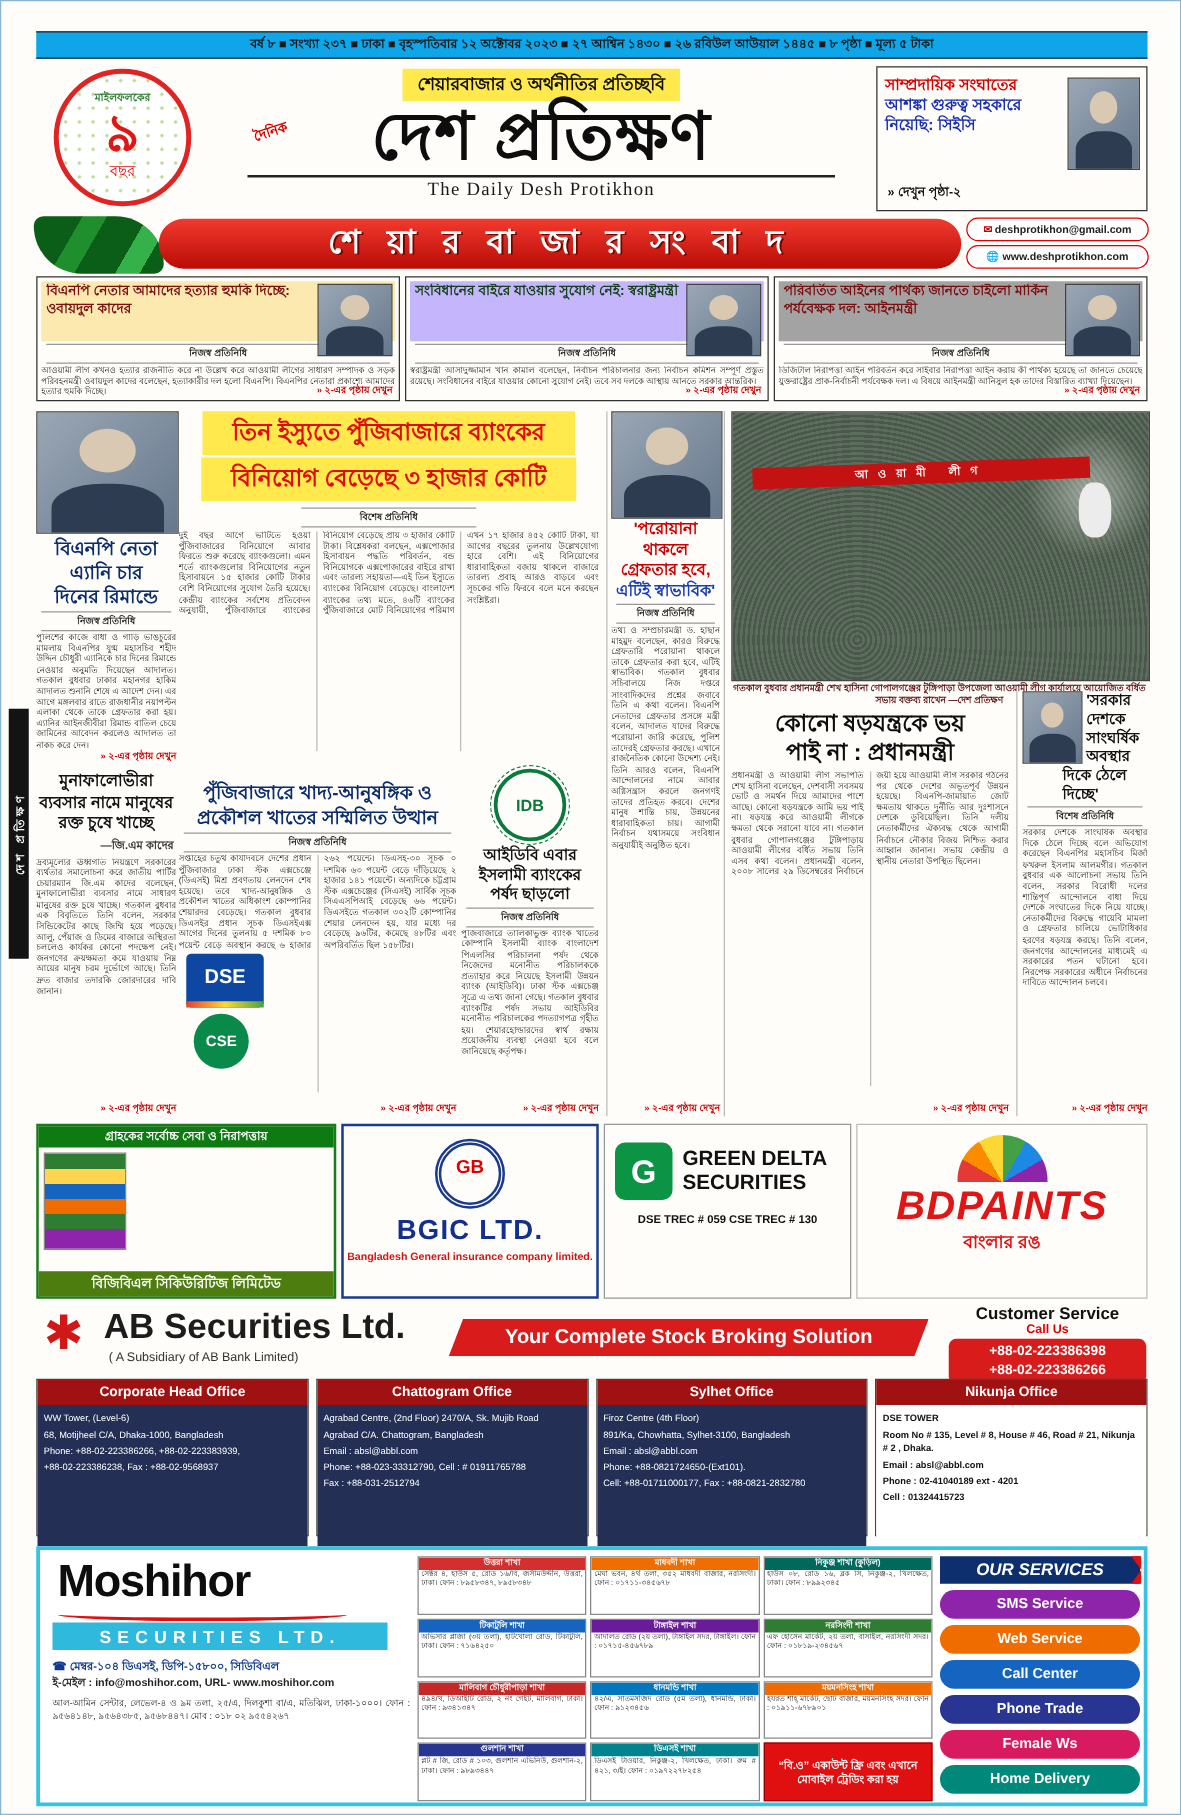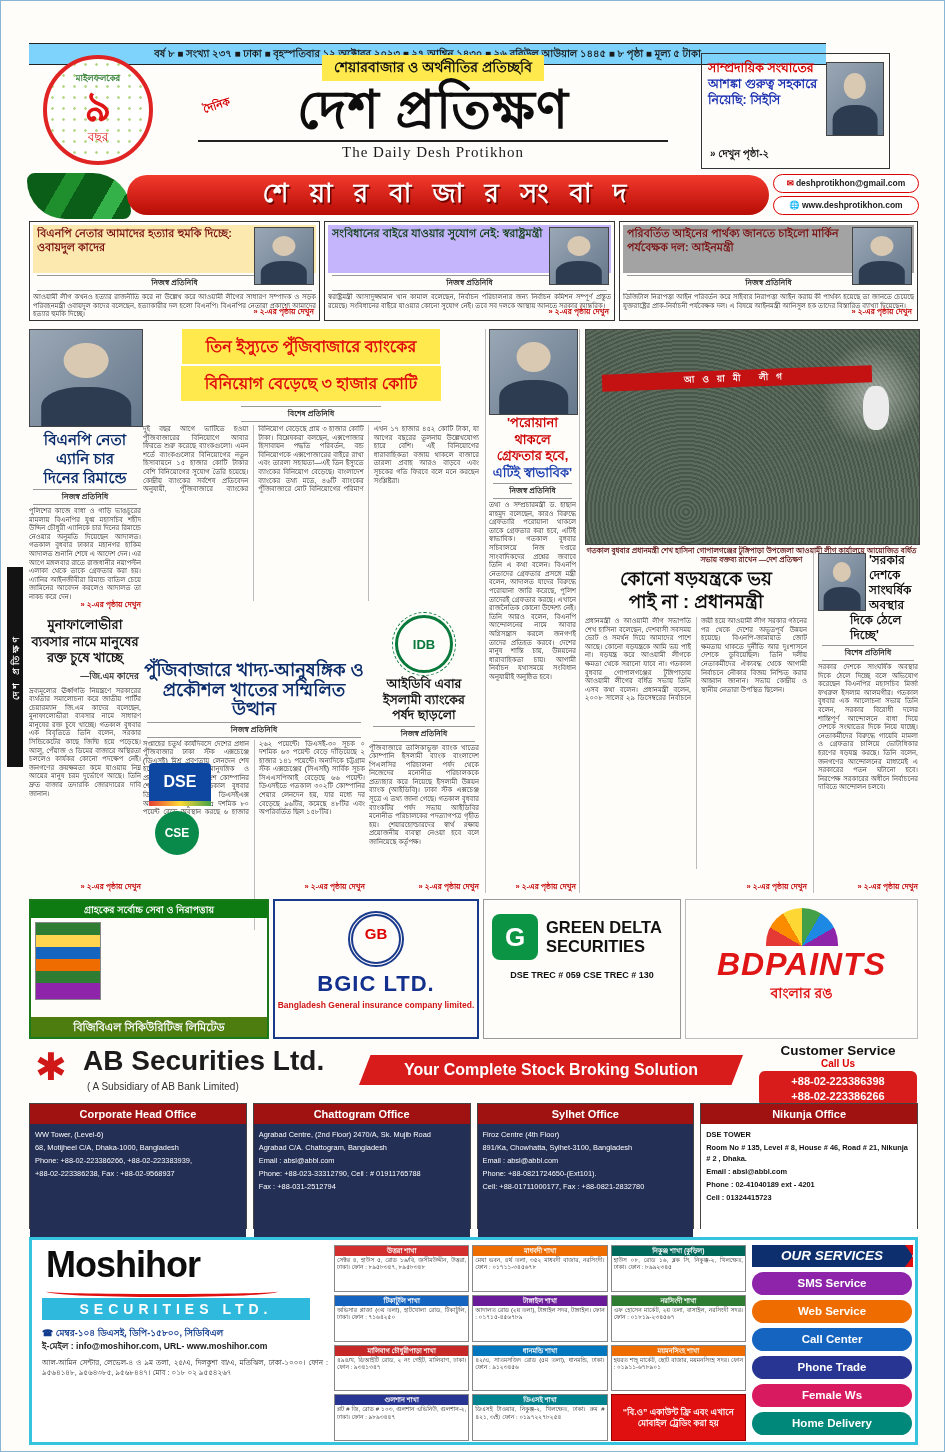--- a/index.html
+++ b/index.html
@@ -9,37 +9,37 @@
   .tiny{font-size:6.8px;line-height:8.6px;text-align:justify;color:#222;overflow:hidden;}
   .byline{font-size:7.5px;font-weight:bold;text-align:center;color:#222;
           border-top:1px solid #999;border-bottom:1px solid #999;margin:2px 4px;padding:1px 0;}
   .more{font-size:7.5px;font-weight:bold;color:#c00000;text-align:right;cursor:pointer;}
   .photo{background:linear-gradient(135deg,#9aa7b5,#66788c);border:1px solid #444;position:relative;overflow:hidden;}
   .portrait::before{content:"";position:absolute;left:50%;top:14%;width:40%;height:36%;transform:translateX(-50%);
           border-radius:50%;background:#d9c9b2;}
   .portrait::after{content:"";position:absolute;left:50%;bottom:-3%;width:80%;height:44%;transform:translateX(-50%);
           border-radius:45% 45% 0 0;background:#2e3c52;}
   
-  .dateline{left:28px;top:42px;width:797px;height:22px;background:#7dd3fc;border-top:1.5px solid #222;border-bottom:1.5px solid #222;
+  .dateline{left:28px;top:24px;width:889px;height:22px;background:#0ea5e9;border-top:1.5px solid #222;border-bottom:1.5px solid #222;
             font-size:10px;font-weight:bold;text-align:center;line-height:20px;overflow:hidden;}
   
   .anniv{left:42px;top:54px;width:110px;height:110px;border:4px solid #e02424;border-radius:50%;background:
          radial-gradient(#b7d98a 1px,transparent 1.6px) 0 0/11px 11px,#fff;
          display:flex;flex-direction:column;align-items:center;justify-content:center;text-align:center;}
   .anniv-top{font-size:8.5px;font-weight:bold;color:#2e7d32;}
   .anniv-num{font-size:42px;font-weight:900;color:#e01515;line-height:42px;}
   .anniv-bottom{font-size:12px;font-weight:400;color:#e01515;}
   .mh-center{left:168px;top:52px;width:528px;height:118px;text-align:center;}
   .tagline-wrap{margin-top:2px;}
   .tagline{display:inline-block;background:#ffe94d;font-size:14px;font-weight:bold;padding:1px 12px;color:#111;}
   .daily{position:absolute;left:34px;top:44px;color:#d40000;font-size:11px;font-weight:bold;transform:rotate(-18deg);}
   .mh-title{font-size:53px;font-weight:900;line-height:58px;color:#0d0d0d;letter-spacing:1px;}
   .mh-rule{width:470px;margin:1px auto 2px;border-top:2.5px solid #222;}
   .mh-sub{font-family:"Liberation Serif",serif;font-size:15px;letter-spacing:1px;color:#1a1a1a;}
-  .side-box{left:700px;top:52px;width:189px;height:116px;border:1.5px solid #333;padding:6px;}
+  .side-box{left:700px;top:52px;width:217px;height:116px;border:1.5px solid #333;padding:6px;}
   .side-t1{font-size:12.5px;font-weight:bold;color:#d60000;width:146px;line-height:16px;}
   .side-t2,.side-t3{font-size:12.5px;font-weight:bold;color:#1a2fb0;width:146px;line-height:16px;}
   .side-photo{position:absolute;right:5px;top:8px;width:56px;height:72px;}
   .side-see{position:absolute;left:8px;bottom:5px;font-size:10px;font-weight:bold;color:#111;cursor:pointer;}
   
   .banner-green{left:26px;top:172px;width:104px;height:46px;border-radius:8px 40px 8px 40px;
         background:linear-gradient(120deg,#0b5e17 0 30%,#1f8f2e 30% 45%,#0b5e17 45% 70%,#35b14a 70% 85%,#0b5e17 85%);}
   .banner-red{left:126px;top:174px;width:642px;height:40px;border-radius:22px;
         background:linear-gradient(#f23a2e,#b80c05);display:flex;align-items:center;justify-content:center;}
   .banner-title{font-size:26px;font-weight:900;color:#fff;letter-spacing:7px;text-shadow:1.5px 1.5px 0 #6d0500;}
@@ -71,29 +71,29 @@
   .annie-title{font-size:15px;font-weight:bold;color:#0b2d6b;text-align:center;line-height:19px;margin-top:3px;}
   .annie-body{height:104px;margin-top:1px;}
   .annie .more{position:absolute;right:0;bottom:0;}
   .munafa{left:28px;top:616px;width:112px;height:276px;}
   .munafa-title{font-size:13px;font-weight:bold;color:#101010;text-align:center;line-height:16.5px;}
   .munafa-attr{font-size:9px;font-weight:bold;text-align:right;color:#333;margin:2px 2px 3px 0;}
   .munafa-body{height:168px;}
   .munafa .more{position:absolute;right:0;bottom:0;}
   .lead{left:142px;top:328px;width:336px;height:292px;}
   .lead-head{text-align:center;}
-  .lead-line{display:inline-block;background:#ffe94d;color:#e00b0b;font-size:16px;font-weight:900;
+  .lead-line{display:inline-block;background:#ffe94d;color:#e00b0b;font-size:19px;font-weight:900;
              line-height:30px;padding:3px 24px 2px;margin-bottom:2px;}
   .lead-byline{width:140px;margin:3px auto;}
   .lead-body{height:176px;column-count:3;column-gap:10px;column-rule:1px solid #bbb;margin-top:2px;}
   .bb-logo{position:absolute;left:128px;top:140px;width:62px;height:62px;border-radius:50%;background:#fdf6e0;
            border:3px solid #c62828;display:flex;align-items:center;justify-content:center;text-align:center;
            font-size:7.5px;font-weight:bold;color:#8a1111;line-height:9px;padding:4px;}
   .khaddo{left:142px;top:624px;width:222px;height:268px;}
-  .khaddo-title{font-size:18px;font-weight:bold;color:#0b2d6b;text-align:center;line-height:19.5px;margin-top:36px;}
+  .khaddo-title{font-size:15px;font-weight:bold;color:#0b2d6b;text-align:center;line-height:19.5px;}
   .khaddo-body{height:190px;column-count:2;column-gap:10px;column-rule:1px solid #bbb;margin-top:2px;}
   .dse-logo{position:absolute;left:6px;top:138px;width:62px;height:38px;background:#0d47a1;border-radius:4px;
             color:#fff;font-weight:900;font-size:16px;display:flex;align-items:center;justify-content:center;
             border-bottom:5px solid;border-image:linear-gradient(90deg,#e53935,#fdd835,#43a047) 1;}
   .cse-logo{position:absolute;left:12px;top:186px;width:44px;height:44px;border-radius:50%;background:#0a8a4a;
             color:#fff;font-weight:900;font-size:12px;display:flex;align-items:center;justify-content:center;}
   .khaddo .more{position:absolute;right:0;bottom:0;}
   .idb{left:368px;top:614px;width:110px;height:278px;}
   .idb-logo{width:52px;height:52px;margin:0 auto;border-radius:50%;border:3px solid #0a7a3c;outline:1.5px dashed #0a7a3c;
             outline-offset:2px;color:#0a7a3c;font-weight:900;font-size:13px;display:flex;align-items:center;justify-content:center;}

